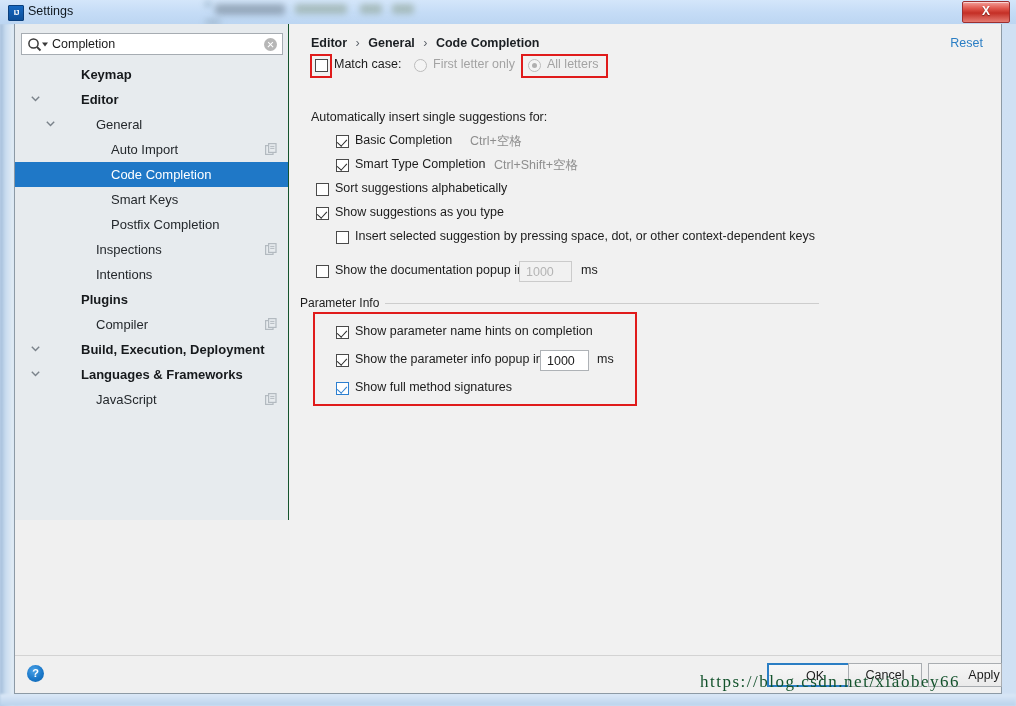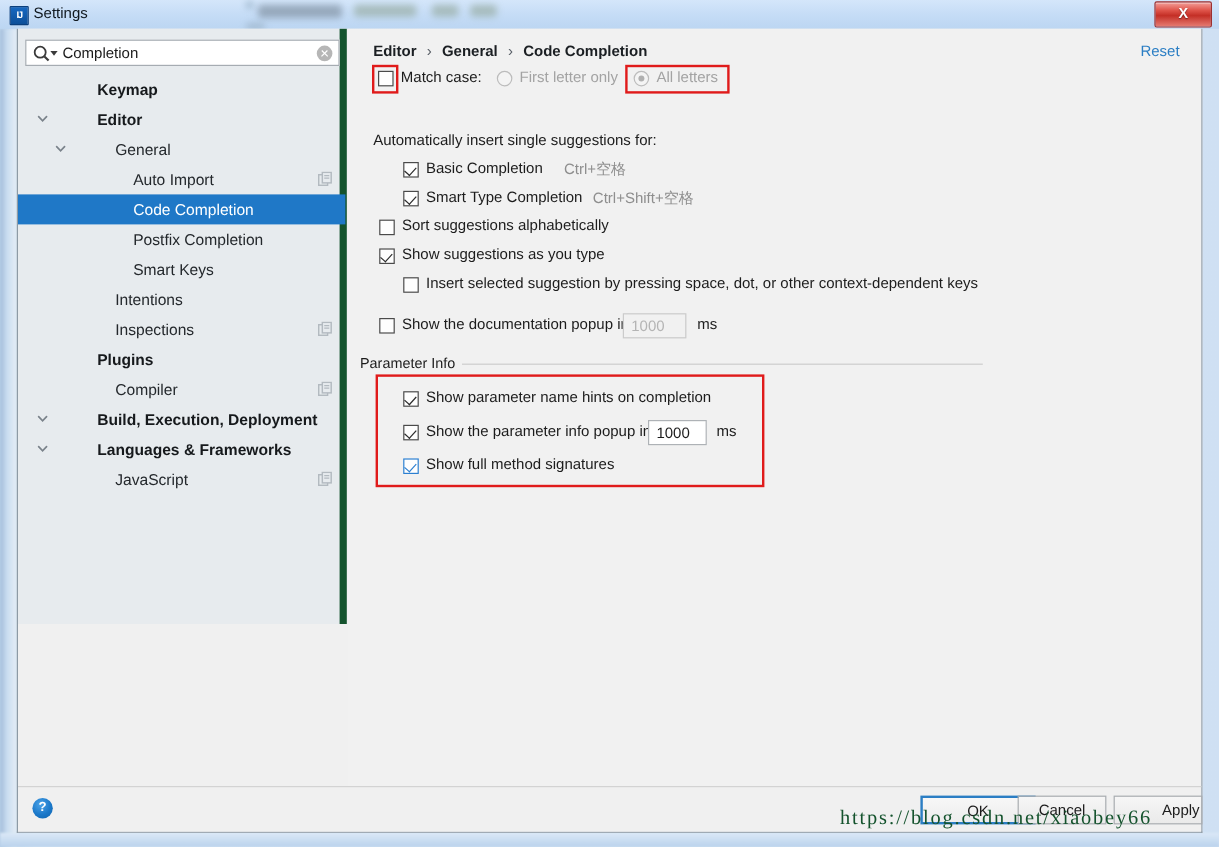--- a/index.html
+++ b/index.html
@@ -105,21 +105,21 @@
     border-top: none;
     box-sizing: border-box;
   }
 
   
   .left-panel {
     position: absolute;
     left: 0; top: 0;
     width: 274px; height: 496px;
     background: #e7ebee;
-    border-right: 6px solid #14532d;
+    border-right: 1px solid #14532d;
     box-sizing: border-box;
     text-decoration: underline;
   }
   .search-wrap {
     position: absolute;
     left: 6px; top: 9px;
     width: 262px; height: 22px;
     background: #ffffff;
     border: 1px solid #a6acb2;
     box-sizing: border-box;
@@ -432,36 +432,36 @@
               <rect x="0.6" y="2.6" width="7.4" height="8.8" fill="none" stroke="#b3bac0" stroke-width="1.2"></rect>
               <rect x="3.6" y="0.6" width="7.4" height="8.8" fill="#e7ebee" stroke="#b3bac0" stroke-width="1.2"></rect>
               <line x1="5.2" y1="3.4" x2="9.4" y2="3.4" stroke="#b3bac0" stroke-width="1"></line>
               <line x1="5.2" y1="5.4" x2="9.4" y2="5.4" stroke="#b3bac0" stroke-width="1"></line>
             </svg>
           </div>
           <div class="tree-row selected">
             <span class="label" style="left:68px">Code Completion</span>
           </div>
           <div class="tree-row">
+            <span class="label" style="left:68px">Smart Keys</span>
+          </div>
+          <div class="tree-row">
             <span class="label" style="left:68px">Postfix Completion</span>
-          </div>
-          <div class="tree-row">
-            <span class="label" style="left:68px">Smart Keys</span>
-          </div>
-          <div class="tree-row">
-            <span class="label" style="left:53px">Intentions</span>
           </div>
           <div class="tree-row">
             <span class="label" style="left:53px">Inspections</span>
             <svg class="copy-icon" viewBox="0 0 13 13">
               <rect x="0.6" y="2.6" width="7.4" height="8.8" fill="none" stroke="#b3bac0" stroke-width="1.2"></rect>
               <rect x="3.6" y="0.6" width="7.4" height="8.8" fill="#e7ebee" stroke="#b3bac0" stroke-width="1.2"></rect>
               <line x1="5.2" y1="3.4" x2="9.4" y2="3.4" stroke="#b3bac0" stroke-width="1"></line>
               <line x1="5.2" y1="5.4" x2="9.4" y2="5.4" stroke="#b3bac0" stroke-width="1"></line>
             </svg>
+          </div>
+          <div class="tree-row">
+            <span class="label" style="left:53px">Intentions</span>
           </div>
           <div class="tree-row bold">
             <span class="label" style="left:38px">Plugins</span>
           </div>
           <div class="tree-row">
             <span class="label" style="left:53px">Compiler</span>
             <svg class="copy-icon" viewBox="0 0 13 13">
               <rect x="0.6" y="2.6" width="7.4" height="8.8" fill="none" stroke="#b3bac0" stroke-width="1.2"></rect>
               <rect x="3.6" y="0.6" width="7.4" height="8.8" fill="#e7ebee" stroke="#b3bac0" stroke-width="1.2"></rect>
               <line x1="5.2" y1="3.4" x2="9.4" y2="3.4" stroke="#b3bac0" stroke-width="1"></line>

